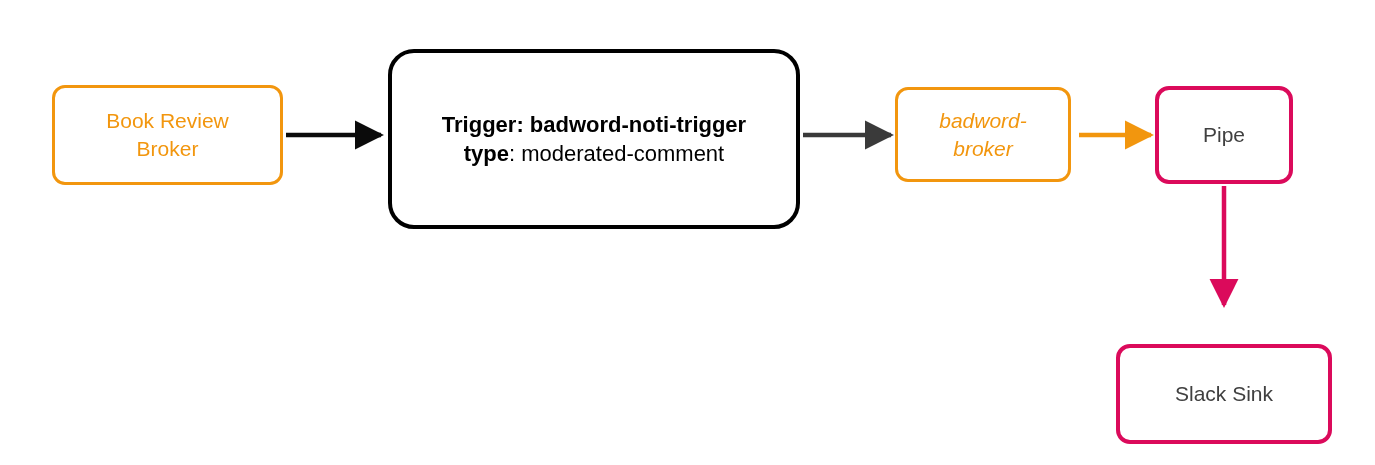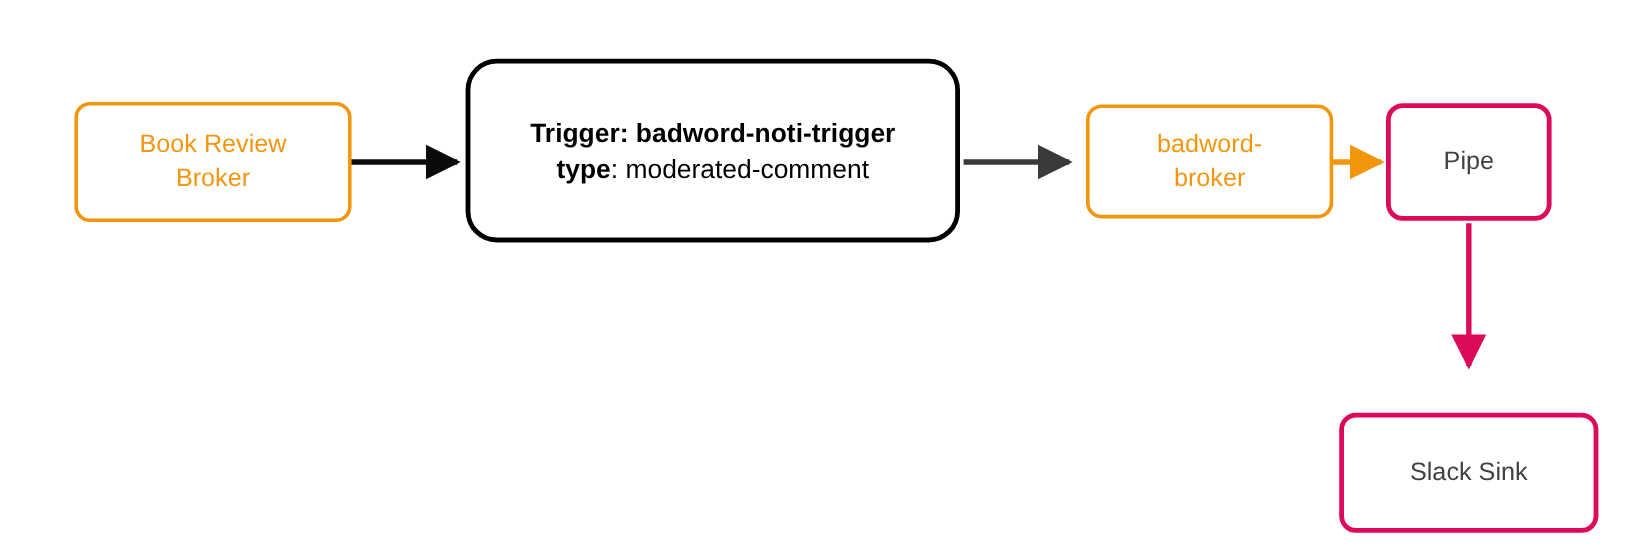--- a/index.html
+++ b/index.html
@@ -33,21 +33,20 @@
     display: block;
     white-space: pre-line;
   }
 
   
   .node--orange {
     border: 3px solid #F2960E;
     border-radius: 13px;
     color: #F2960E;
     font-size: 21px;
-    margin-left: 10px;
   }
 
   
   .node--crimson {
     border: 4px solid #DB0A5B;
     border-radius: 14px;
     color: #404040;
     font-size: 21px;
     text-align: right;
   }
@@ -64,22 +63,22 @@
   .trigger-line {
     display: block;
     white-space: nowrap;
   }
   .trigger-line .k { font-weight: bold; }
   .trigger-line .v { font-weight: normal; }
   .trigger-line--all-bold { font-weight: bold; }
 
   
   #node-book-review-broker { left: 52px;   top: 85px;  width: 231px; height: 100px; }
-  #node-trigger            { left: 388px;  top: 49px;  width: 412px; height: 153px; }
-  #node-badword-broker     { left: 895px;  top: 87px;  width: 206px; height: 95px;  }
+  #node-trigger            { left: 388px;  top: 49px;  width: 412px; height: 180px; }
+  #node-badword-broker     { left: 895px;  top: 87px;  width: 176px; height: 95px; font-style: italic;  }
   #node-pipe               { left: 1155px; top: 86px;  width: 138px; height: 98px;  }
   #node-slack-sink         { left: 1116px; top: 310px; width: 216px; height: 100px; margin-top: 34px; }
 
   
   #edge-layer {
     position: absolute;
     left: 0;
     top: 0;
     width: 1375px;
     height: 465px;

